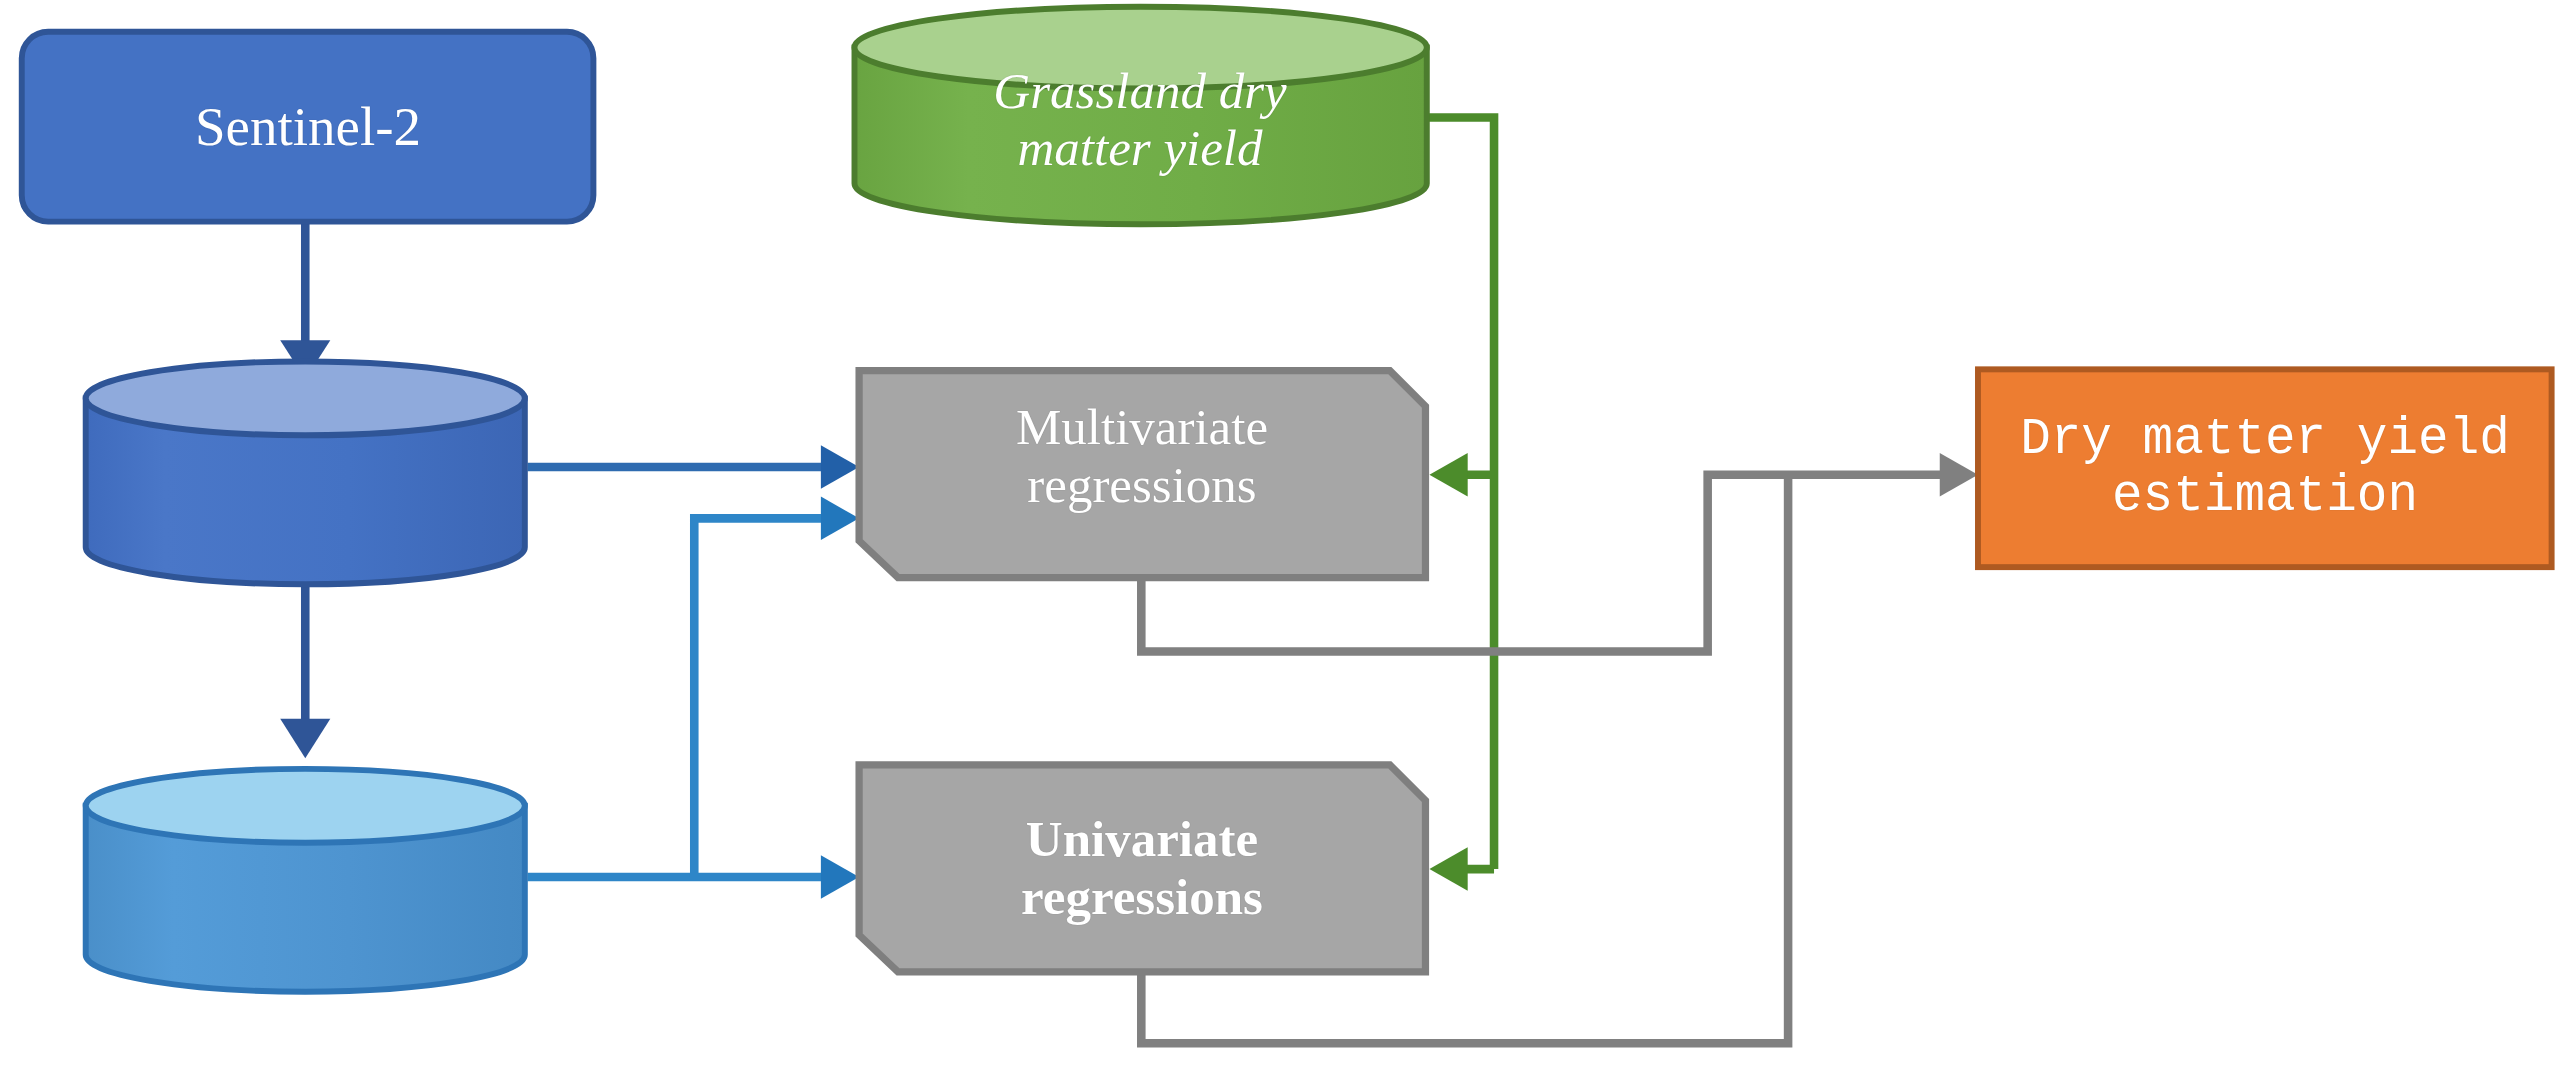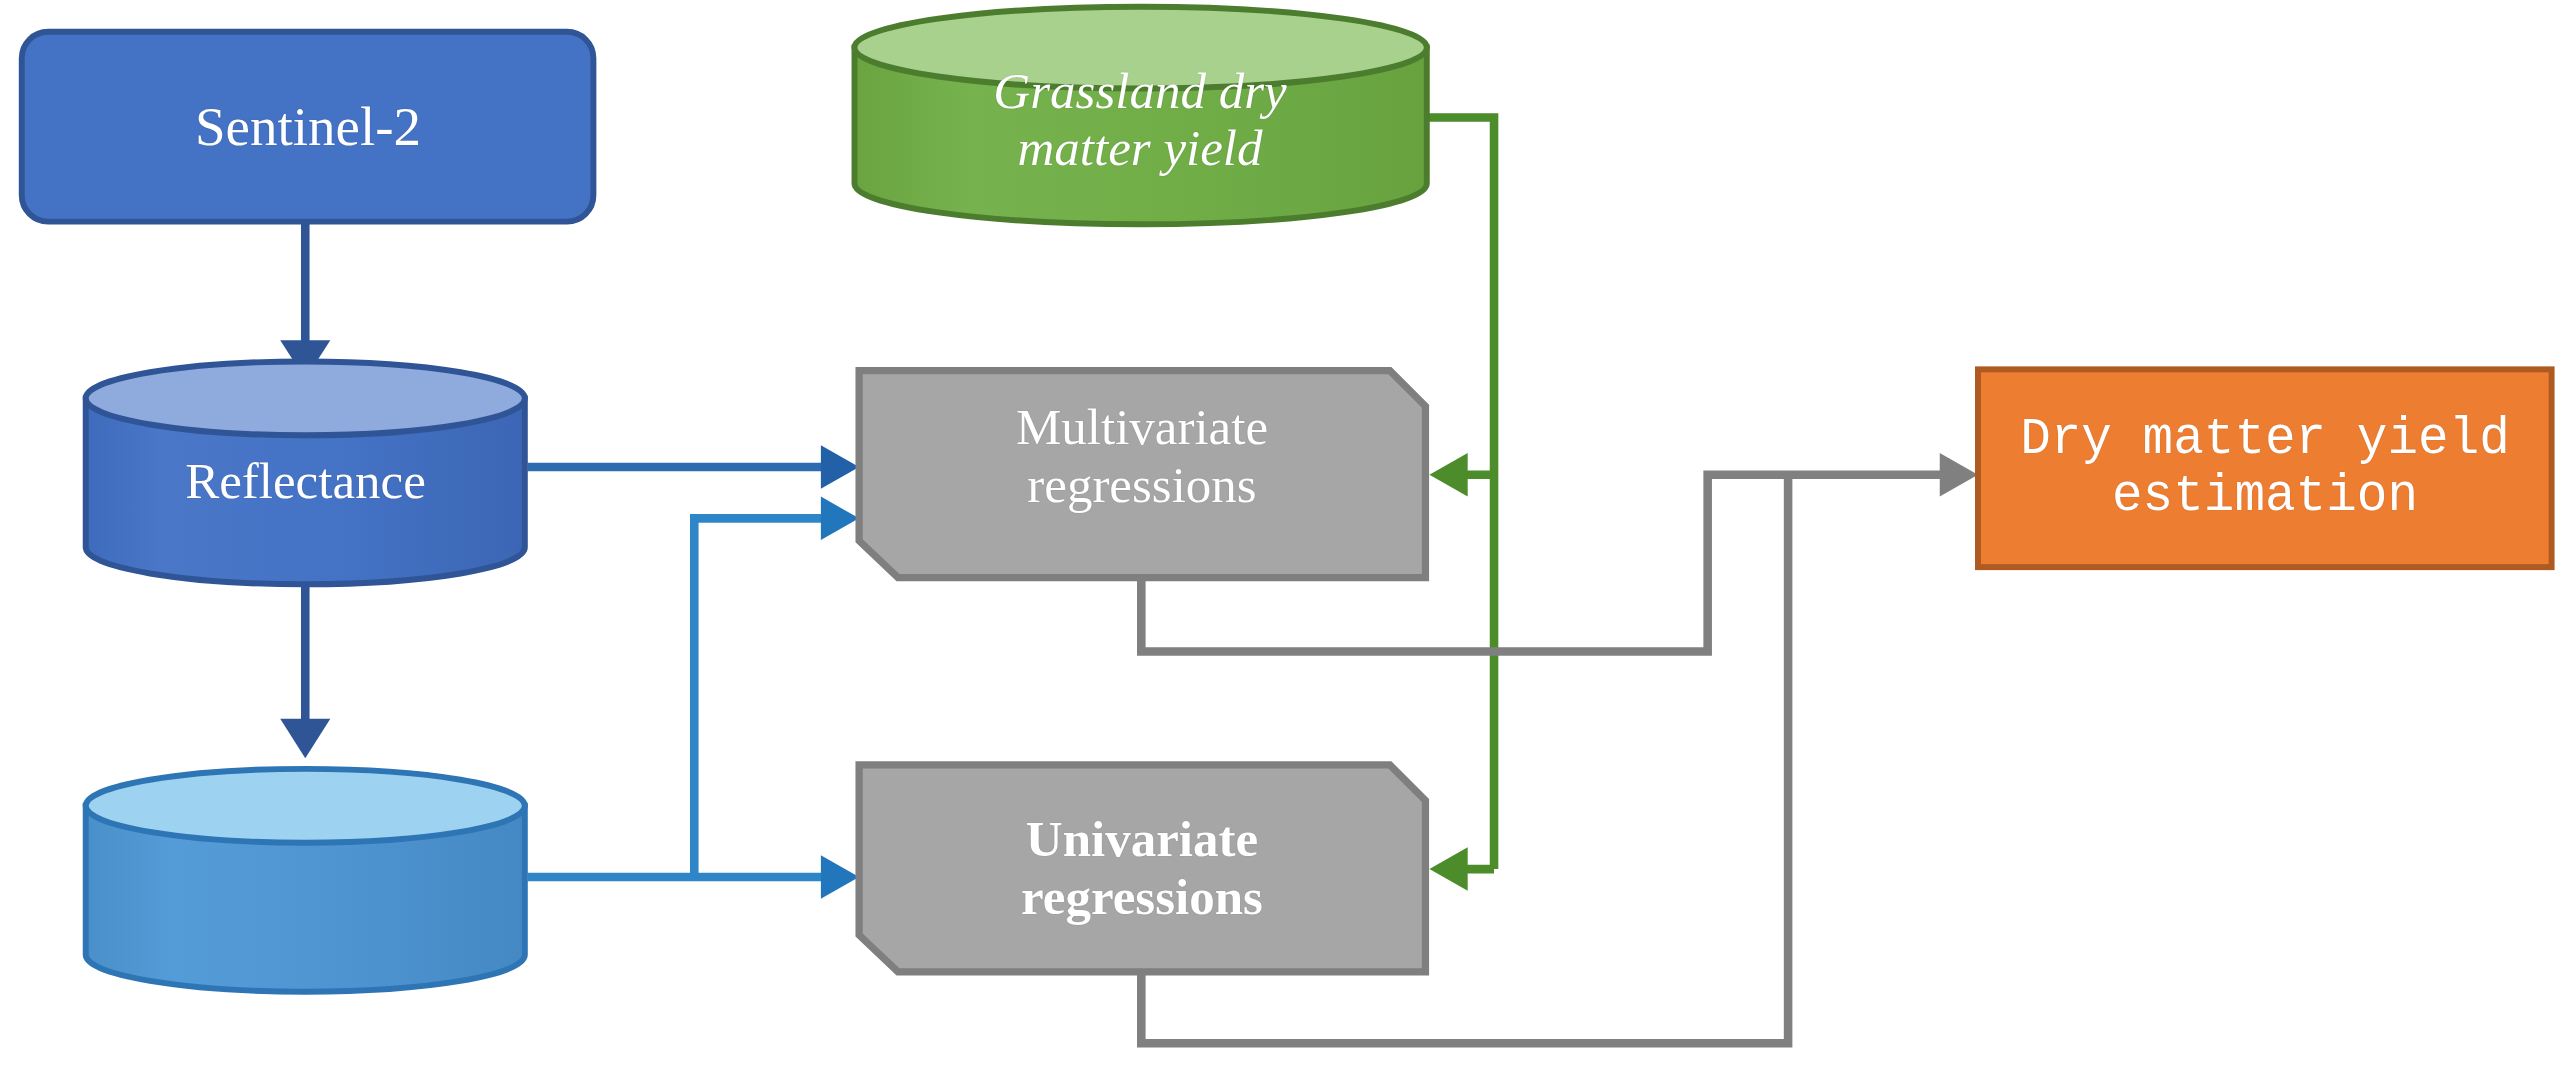--- a/index.html
+++ b/index.html
@@ -139,21 +139,20 @@
     </g>
 
     <g>
       <rect x="3000" y="560" width="870" height="300" fill="#ED7D31" stroke="#AE5A21" stroke-width="9"></rect>
     </g>
 
   </svg>
 
   <div class="node-label" style="left:22px; top:32px; width:572px; height:190px; font-size:55px;">Sentinel-2</div>
 
-  <div class="node-label" style="left:86px; top:409px; width:439px; height:145px; font-size:51px;">Reflectance</div>
 
 
   <div class="node-label" style="left:854px; top:46px; width:572px; height:148px; font-size:51px;font-style:italic;">Grassland dry
 matter yield</div>
 
   <div class="node-label" style="left:859px; top:353px; width:566px; height:207px; font-size:51px;">Multivariate
 regressions</div>
 
   <div class="node-label" style="left:859px; top:765px; width:566px; height:207px; font-size:51px;font-weight:bold;">Univariate
 regressions</div>

